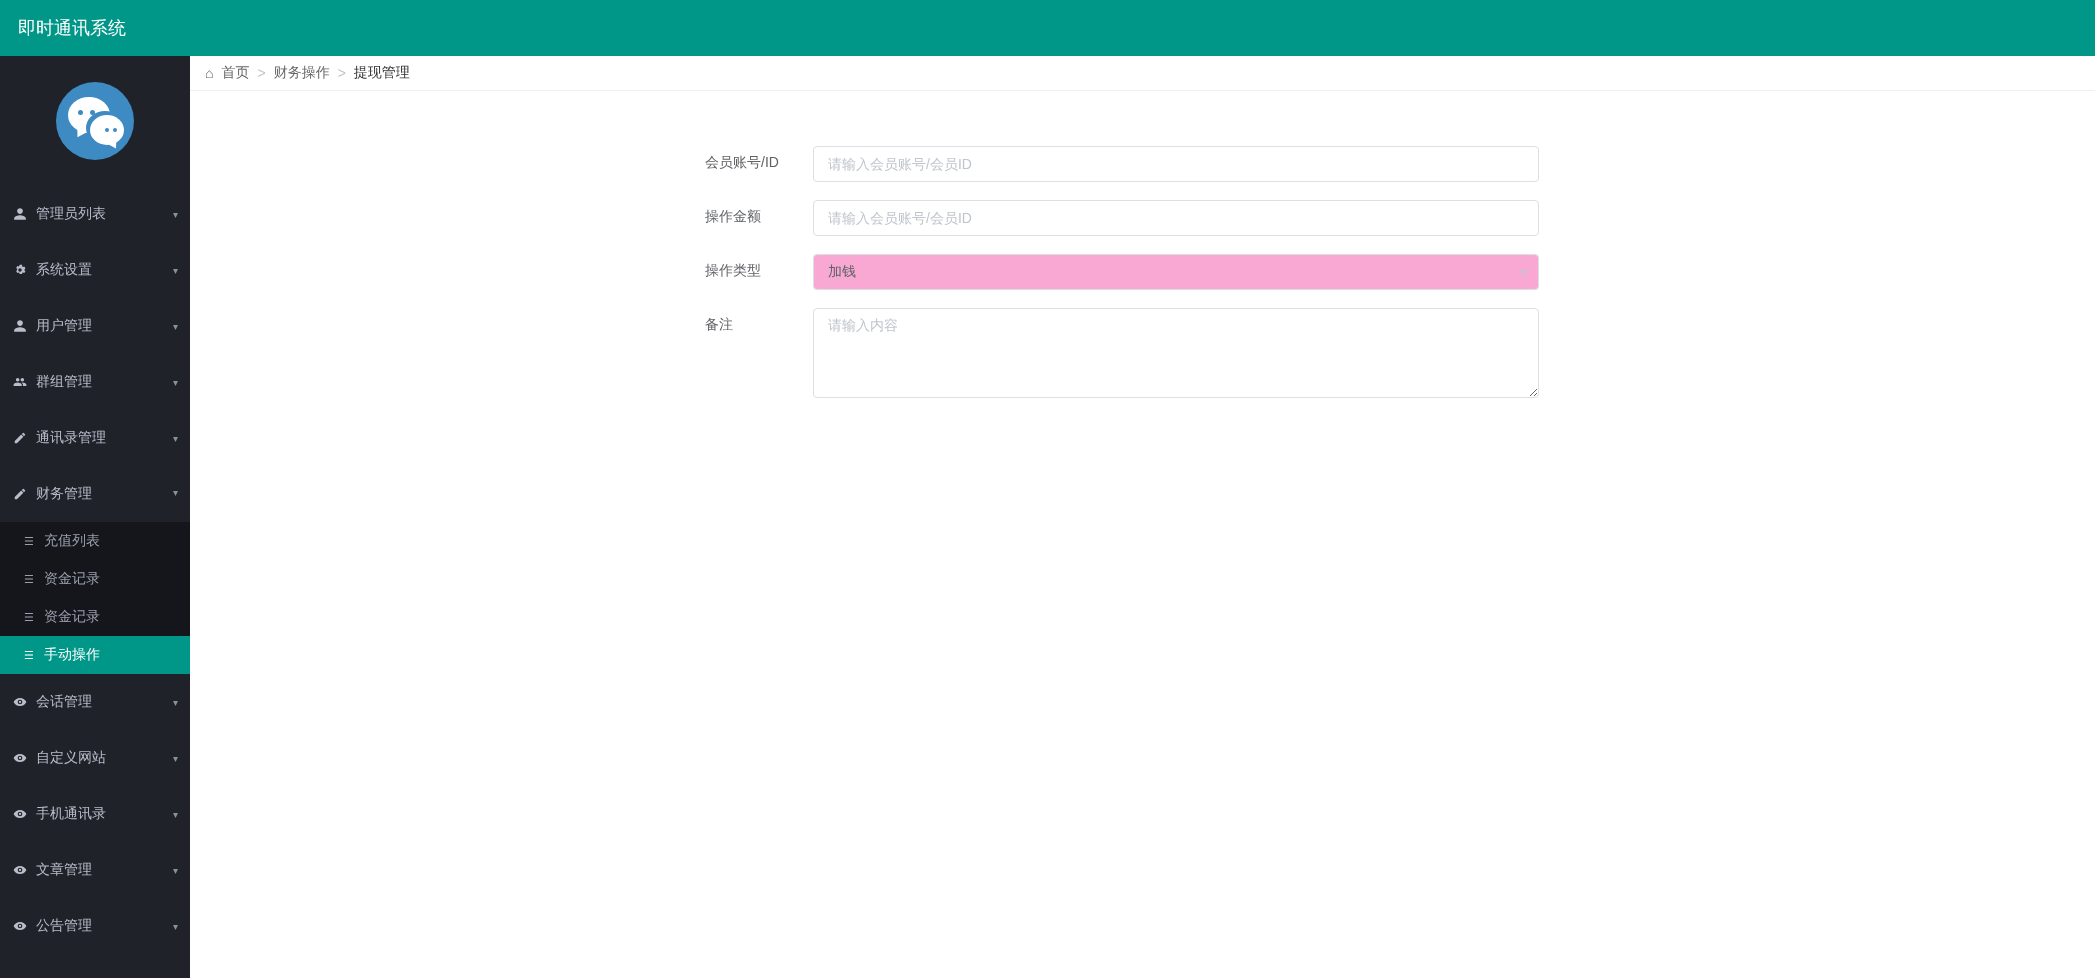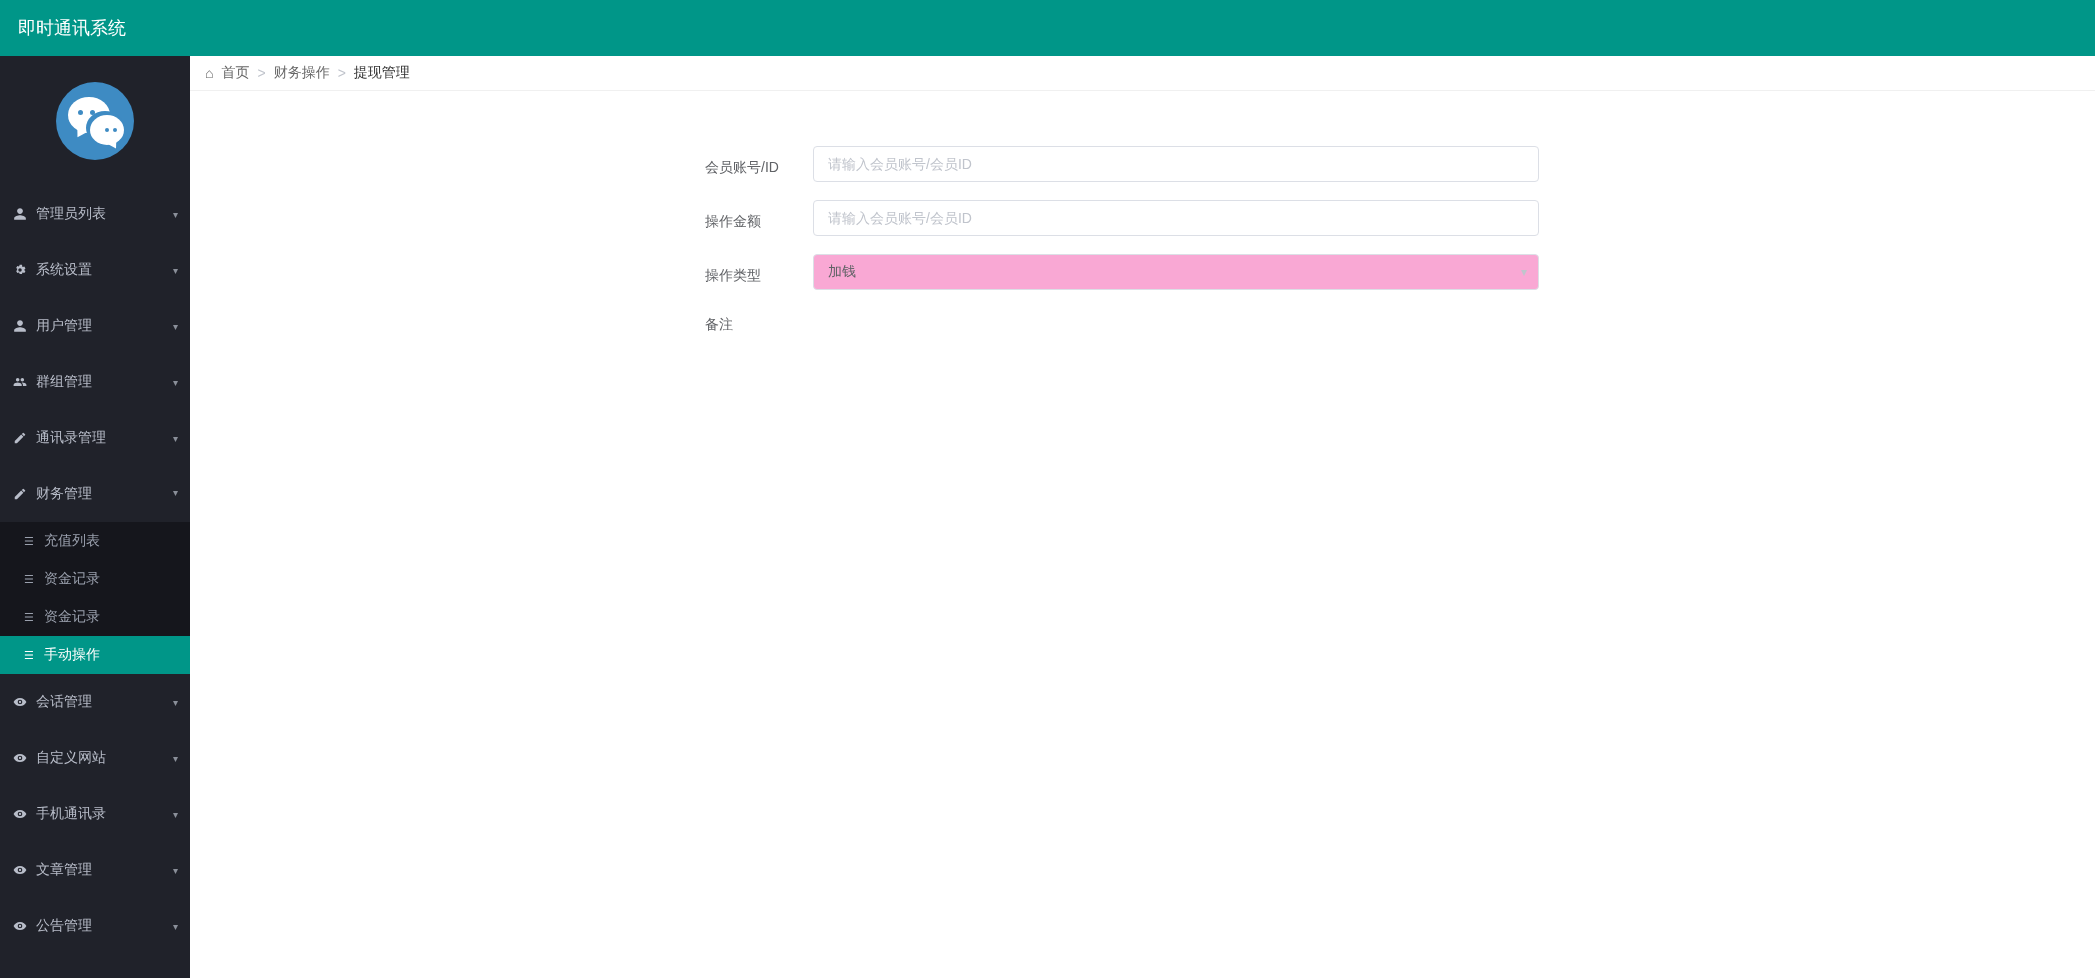--- a/index.html
+++ b/index.html
@@ -166,21 +166,21 @@
     margin-left: 515px;
     padding: 16px 20px 12px 20px;
     font-size: 14px;
     color: #606266;
   }
   .info-box div { margin-bottom: 14px; }
   .info-box div:last-child { margin-bottom: 0; }
 
   .form-row {
     display: flex;
-    align-items: center;
+    align-items: flex-start;
     margin-top: 18px;
     margin-left: 515px;
   }
   .form-row.first { margin-top: 30px; }
   .form-label {
     width: 108px;
     text-align: left;
     padding-right: 12px;
     color: #606266;
     font-size: 14px;
@@ -430,17 +430,20 @@
       <div class="form-row">
         <div class="form-label">操作类型</div>
         <div class="form-control form-select-wrap">
           <input class="form-select" readonly="" value="加钱" style="">
           <span class="select-arrow">▾</span>
         </div>
       </div>
 
       <div class="form-row">
         <div class="form-label">备注</div>
+        <div class="form-control">
+          <textarea class="form-textarea" placeholder="请输入内容" style=""></textarea>
+        </div>
       </div>
 
     </div>
   </section>
 </div>
 
 </body></html>

